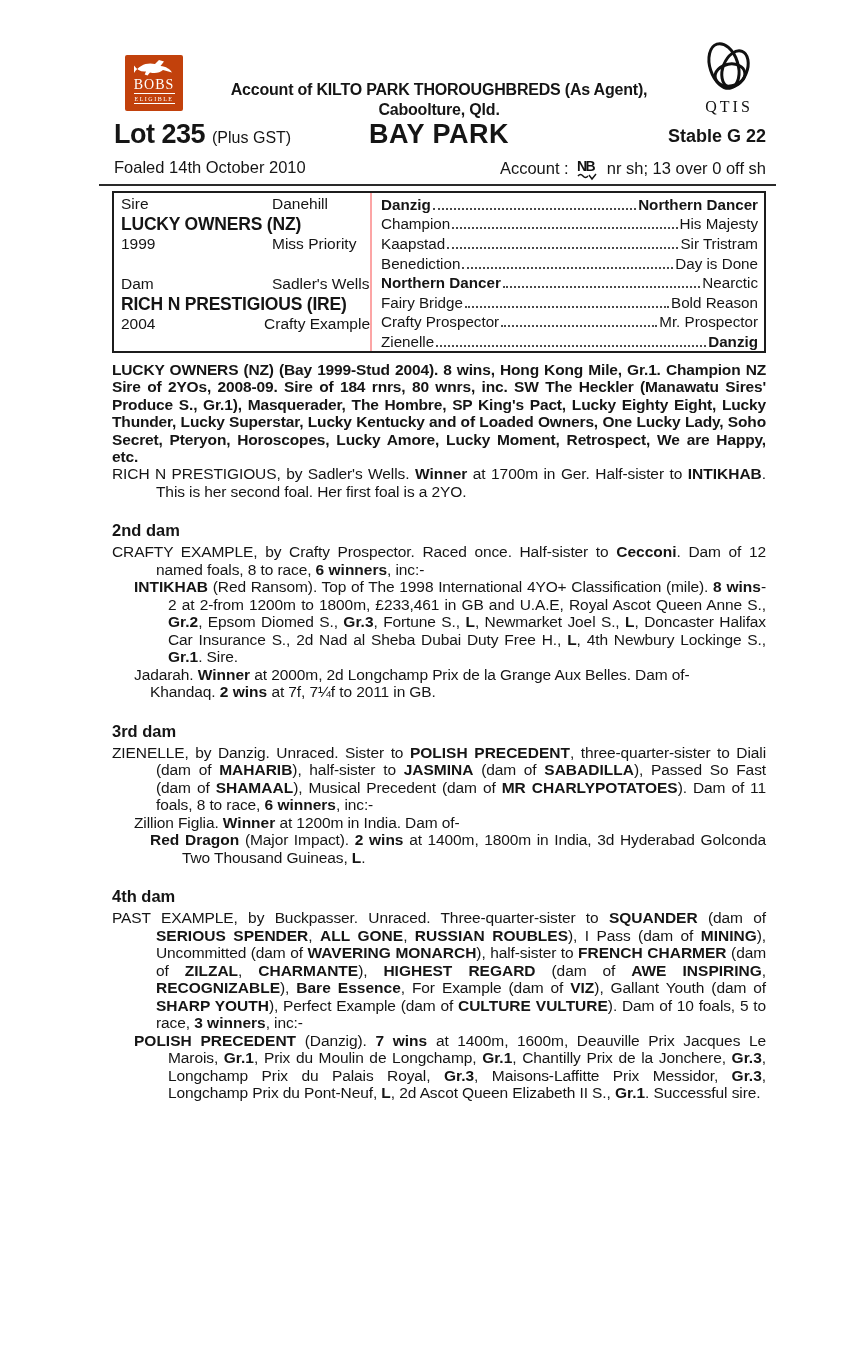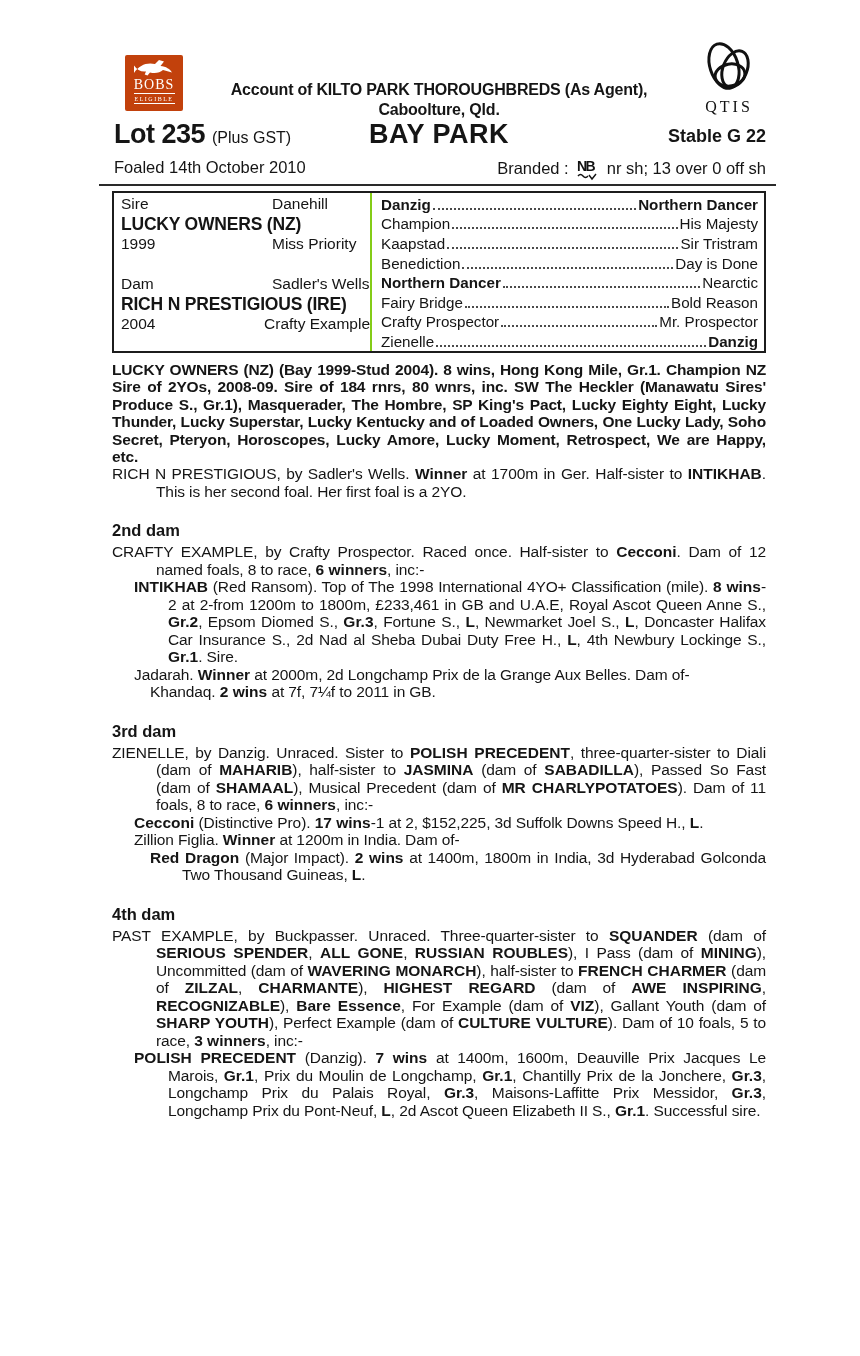--- a/index.html
+++ b/index.html
@@ -48,21 +48,21 @@
 
   
   .ped-table {
     margin-top:5px; border:2px solid #1c1c1c;
     display:flex; height:162px;
   }
   .ped-left { width:256px; padding:1px 0 0 7px; }
   .ped-row { height:20px; line-height:20px; font-size:15.5px; display:flex; white-space:nowrap; }
   .ped-label { width:151px; }
   .ped-name { font-weight:bold; font-size:17.5px; letter-spacing:-0.2px; }
-  .ped-right { flex:1; border-left:2px solid #84cc16; padding:1px 6px 0 9px;
+  .ped-right { flex:1; border-left:2px solid #fca5a5; padding:1px 6px 0 9px;
     display:flex; flex-direction:column; }
   .anc-row { display:flex; align-items:flex-end; height:20px; font-size:15.2px;
     line-height:19px; white-space:nowrap; }
   .leader { flex:1; border-bottom:2px dotted #4a4a4a; margin:0 2px 4px 2px; min-width:6px; }
   .b { font-weight:bold; }
 
   
   .sire-summary {
     margin-top:8px; font-weight:bold; font-size:15.5px; line-height:17.4px;
     text-align:justify; letter-spacing:-0.15px;
@@ -108,21 +108,21 @@
 
       <div class="lot-row">
         <span class="lot-left"><span class="lot-number">Lot 235</span><span class="lot-gst">(Plus GST)</span></span>
         <div class="page-title">BAY PARK</div>
         <div class="stable">Stable G 22</div>
       </div>
 
       <div class="foaled-row">
         <span>Foaled 14th October 2010</span>
         <span class="branded">
-          <span>Branded :</span>
+          <span>Account :</span>
           <svg class="brand-mark" width="26" height="23" viewBox="0 0 26 23">
             <text x="2" y="13" font-family="Liberation Sans, sans-serif" font-size="14" font-weight="bold" letter-spacing="-1.5" fill="#111">NB</text>
             <path d="M3 18 q2.5 -3 5 0 t5 0" stroke="#111" stroke-width="1.4" fill="none"></path>
             <path d="M14 17 l3 4 4 -5" stroke="#111" stroke-width="1.4" fill="none"></path>
           </svg>
           <span>nr sh; 13 over 0 off sh</span>
         </span>
       </div>
     </div>
 
@@ -205,21 +205,20 @@
     <div class="para lvl0">RICH N PRESTIGIOUS, by Sadler's Wells. <b>Winner</b> at 1700m in Ger. Half-sister to <b>INTIKHAB</b>. This is her second foal. Her first foal is a 2YO.</div>
 
     <div class="dam-heading">2nd dam</div>
     <div class="para lvl0">CRAFTY EXAMPLE, by Crafty Prospector. Raced once. Half-sister to <b>Cecconi</b>. Dam of 12 named foals, 8 to race, <b>6 winners</b>, inc:-</div>
     <div class="para lvl1"><b>INTIKHAB</b> (Red Ransom). Top of The 1998 International 4YO+ Classification (mile). <b>8 wins</b>-2 at 2-from 1200m to 1800m, £233,461 in GB and U.A.E, Royal Ascot Queen Anne S., <b>Gr.2</b>, Epsom Diomed S., <b>Gr.3</b>, Fortune S., <b>L</b>, Newmarket Joel S., <b>L</b>, Doncaster Halifax Car Insurance S., 2d Nad al Sheba Dubai Duty Free H., <b>L</b>, 4th Newbury Lockinge S., <b>Gr.1</b>. Sire.</div>
     <div class="para lvl1">Jadarah. <b>Winner</b> at 2000m, 2d Longchamp Prix de la Grange Aux Belles. Dam of-</div>
     <div class="para lvl2">Khandaq. <b>2 wins</b> at 7f, 7¼f to 2011 in GB.</div>
 
     <div class="dam-heading">3rd dam</div>
     <div class="para lvl0">ZIENELLE, by Danzig. Unraced. Sister to <b>POLISH PRECEDENT</b>, three-quarter-sister to Diali (dam of <b>MAHARIB</b>), half-sister to <b>JASMINA</b> (dam of <b>SABADILLA</b>), Passed So Fast (dam of <b>SHAMAAL</b>), Musical Precedent (dam of <b>MR CHARLYPOTATOES</b>). Dam of 11 foals, 8 to race, <b>6 winners</b>, inc:-</div>
-    <div class="para lvl1"><b>Cecconi</b> (Distinctive Pro). <b>17 wins</b>-1 at 2, $152,225, 3d Suffolk Downs Speed H., <b>L</b>.</div>
     <div class="para lvl1">Zillion Figlia. <b>Winner</b> at 1200m in India. Dam of-</div>
     <div class="para lvl2"><b>Red Dragon</b> (Major Impact). <b>2 wins</b> at 1400m, 1800m in India, 3d Hyderabad Golconda Two Thousand Guineas, <b>L</b>.</div>
 
     <div class="dam-heading">4th dam</div>
     <div class="para lvl0">PAST EXAMPLE, by Buckpasser. Unraced. Three-quarter-sister to <b>SQUANDER</b> (dam of <b>SERIOUS SPENDER</b>, <b>ALL GONE</b>, <b>RUSSIAN ROUBLES</b>), I Pass (dam of <b>MINING</b>), Uncommitted (dam of <b>WAVERING MONARCH</b>), half-sister to <b>FRENCH CHARMER</b> (dam of <b>ZILZAL</b>, <b>CHARMANTE</b>), <b>HIGHEST REGARD</b> (dam of <b>AWE INSPIRING</b>, <b>RECOGNIZABLE</b>), <b>Bare Essence</b>, For Example (dam of <b>VIZ</b>), Gallant Youth (dam of <b>SHARP YOUTH</b>), Perfect Example (dam of <b>CULTURE VULTURE</b>). Dam of 10 foals, 5 to race, <b>3 winners</b>, inc:-</div>
     <div class="para lvl1"><b>POLISH PRECEDENT</b> (Danzig). <b>7 wins</b> at 1400m, 1600m, Deauville Prix Jacques Le Marois, <b>Gr.1</b>, Prix du Moulin de Longchamp, <b>Gr.1</b>, Chantilly Prix de la Jonchere, <b>Gr.3</b>, Longchamp Prix du Palais Royal, <b>Gr.3</b>, Maisons-Laffitte Prix Messidor, <b>Gr.3</b>, Longchamp Prix du Pont-Neuf, <b>L</b>, 2d Ascot Queen Elizabeth II S., <b>Gr.1</b>. Successful sire.</div>
 
   </div>
 </div>
 

